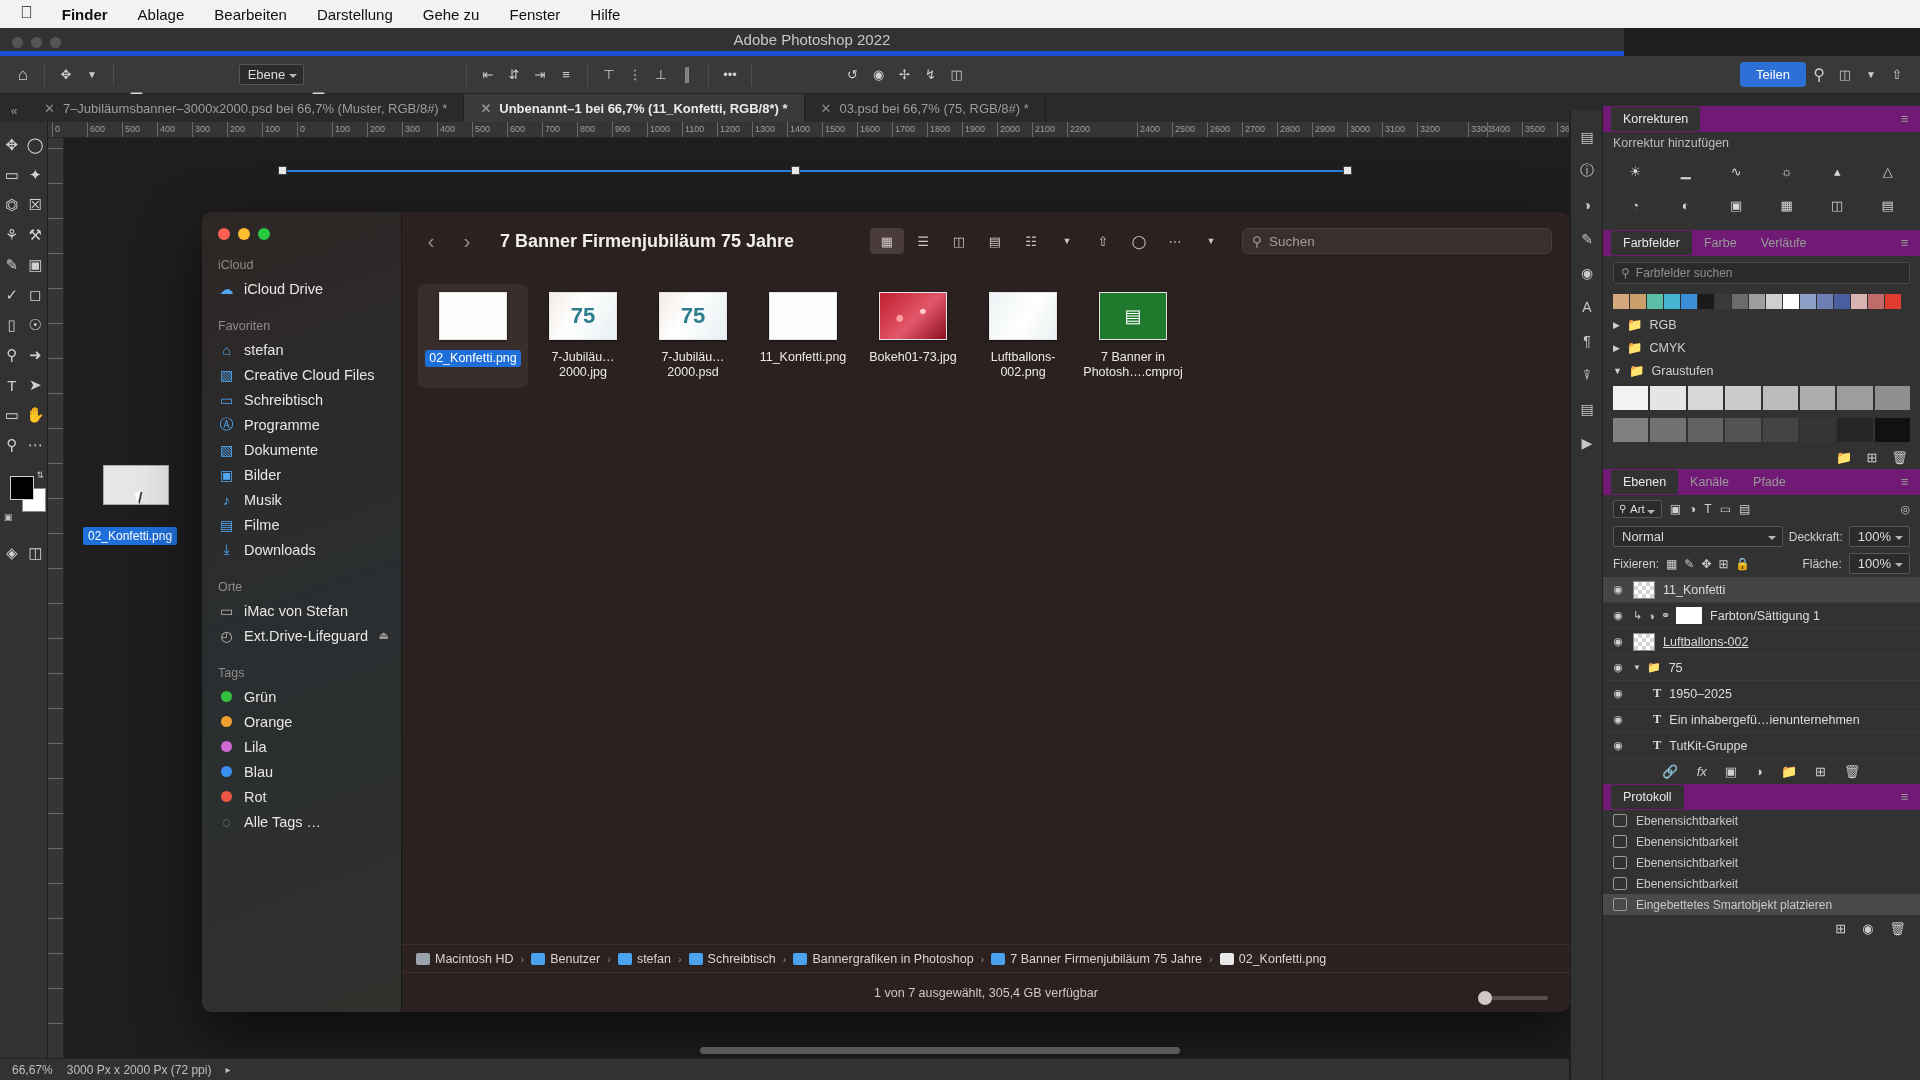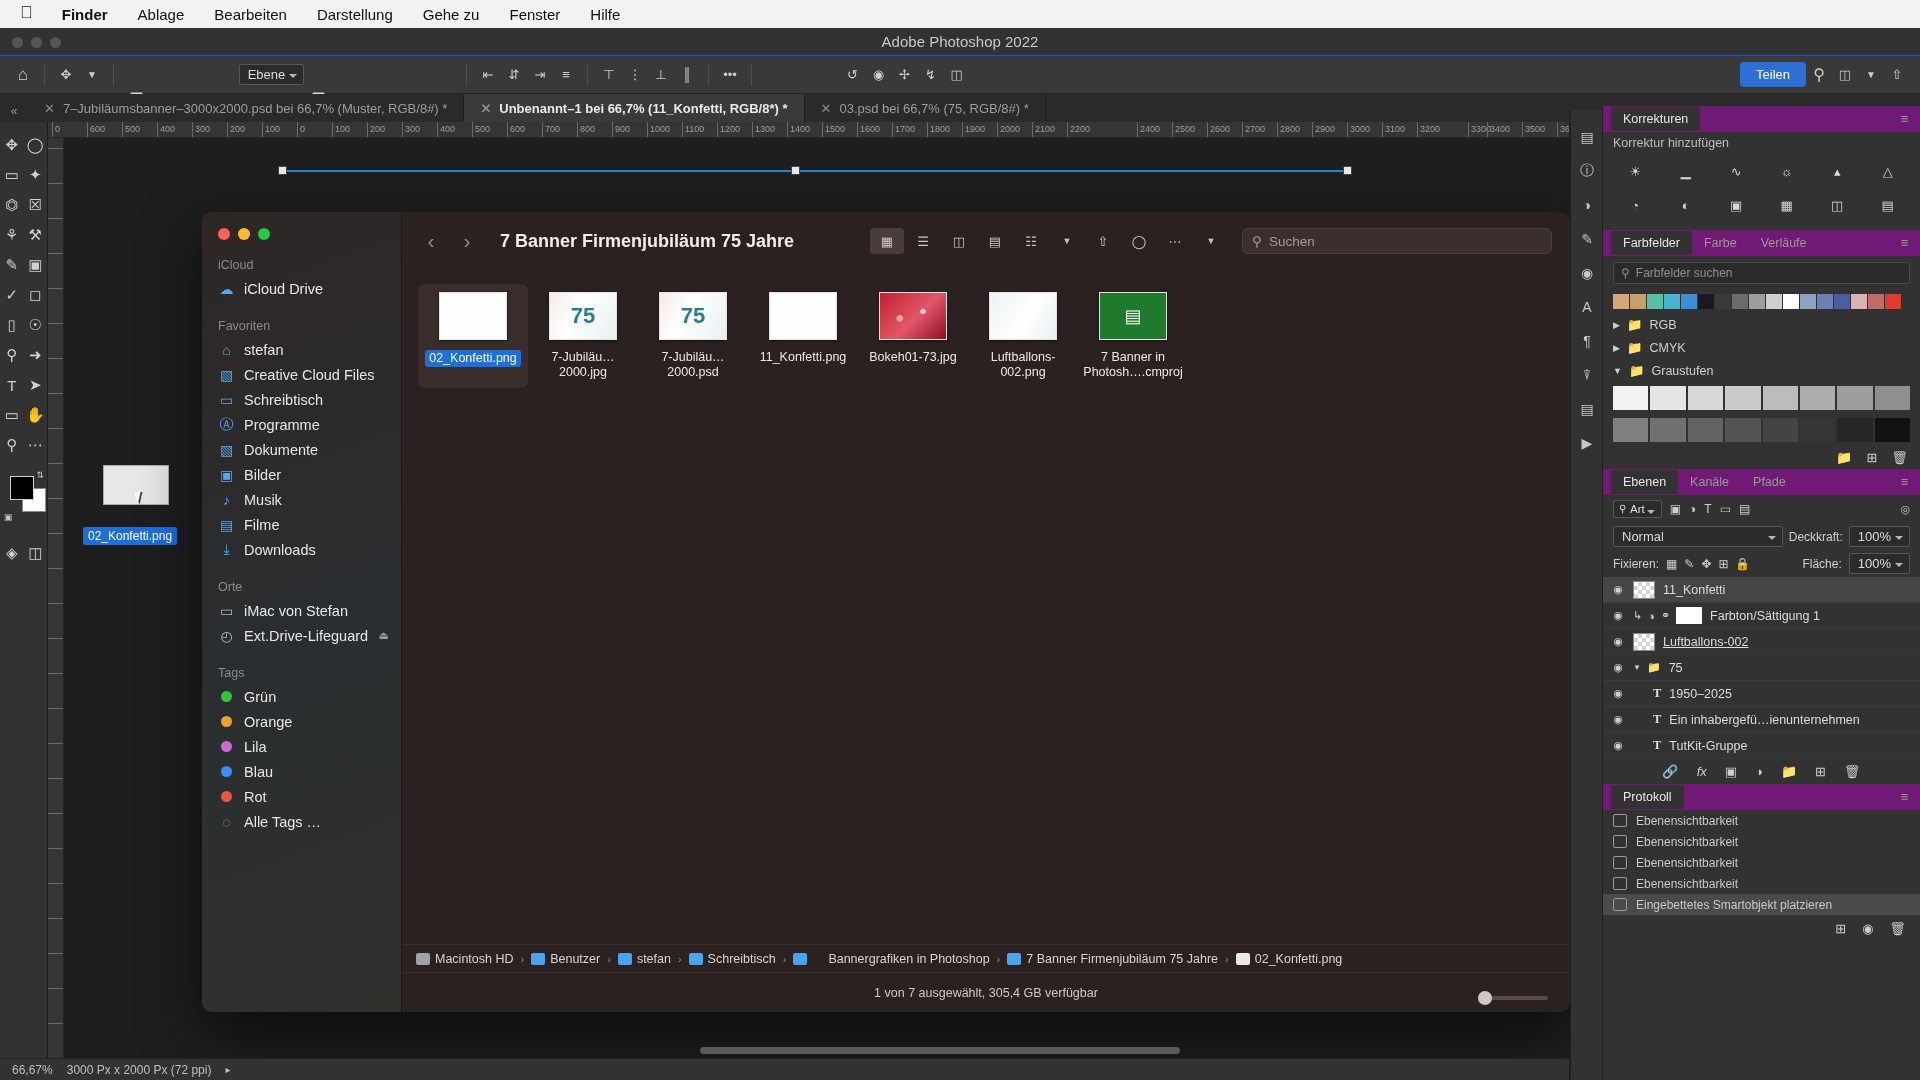--- a/index.html
+++ b/index.html
@@ -17,23 +17,23 @@
     background:#f2f2f2; color:#101010;
     display:flex; align-items:center; gap:0; padding-left:16px;
     font-size:15px;
   }
   .menubar .apple { font-size:17px; padding:0 14px 3px 4px; color:#111; }
   .menubar .mi { padding:0 15px; white-space:nowrap; }
   .menubar .mi.bold { font-weight:bold; }
 
   
   .ps-title {
-    position:absolute; top:28px; left:0; width:1920px; height:28px;
+    position:absolute; top:28px; left:0; width:1624px; height:28px;
     background:#323232; display:flex; align-items:center; justify-content:center;
-    font-size:15px; color:#c8c8c8; border-bottom:1px solid #1d4ed8;
+    font-size:15px; color:#c8c8c8; border-bottom:5px solid #1d4ed8;
   }
   .traffic { position:absolute; left:12px; top:9px; display:flex; gap:8px;}
   .traffic i { width:11px;height:11px;border-radius:50%;background:#555; display:block;}
 
   .ps-options {
     position:absolute; top:56px; left:0; width:1920px; height:38px;
     background:#393939; border-bottom:1px solid #252525;
     display:flex; align-items:center; gap:0; padding:0 10px; font-size:13px;
   }
   .opt { display:flex; align-items:center; gap:6px; padding:0 8px; white-space:nowrap; color:#d2d2d2;margin-top:48px;}
@@ -570,21 +570,21 @@
         <span style="display: flex; align-items: center; gap: 5px;">
           <span class="pf"></span>
           <span>stefan</span>
         </span>
         <span class="pchev">›</span>
         <span style="display: flex; align-items: center; gap: 5px;">
           <span class="pf"></span>
           <span>Schreibtisch</span>
         </span>
         <span class="pchev">›</span>
-        <span style="display: flex; align-items: center; gap: 21px;">
+        <span style="display: flex; align-items: center; gap: 5px;">
           <span class="pf"></span>
           <span>Bannergrafiken in Photoshop</span>
         </span>
         <span class="pchev">›</span>
         <span style="display: flex; align-items: center; gap: 5px;">
           <span class="pf"></span>
           <span>7 Banner Firmenjubiläum 75 Jahre</span>
         </span>
         <span class="pchev">›</span>
         <span style="display: flex; align-items: center; gap: 5px;">

